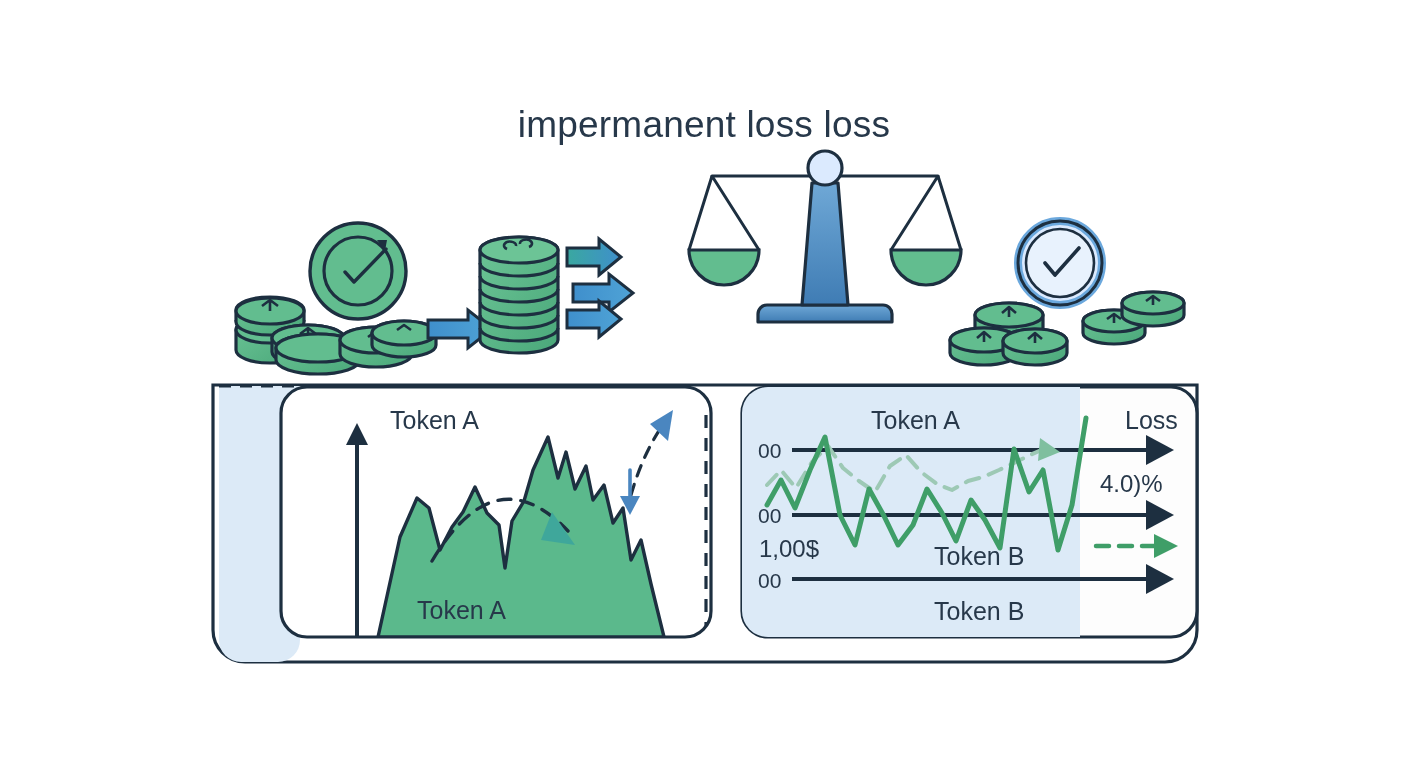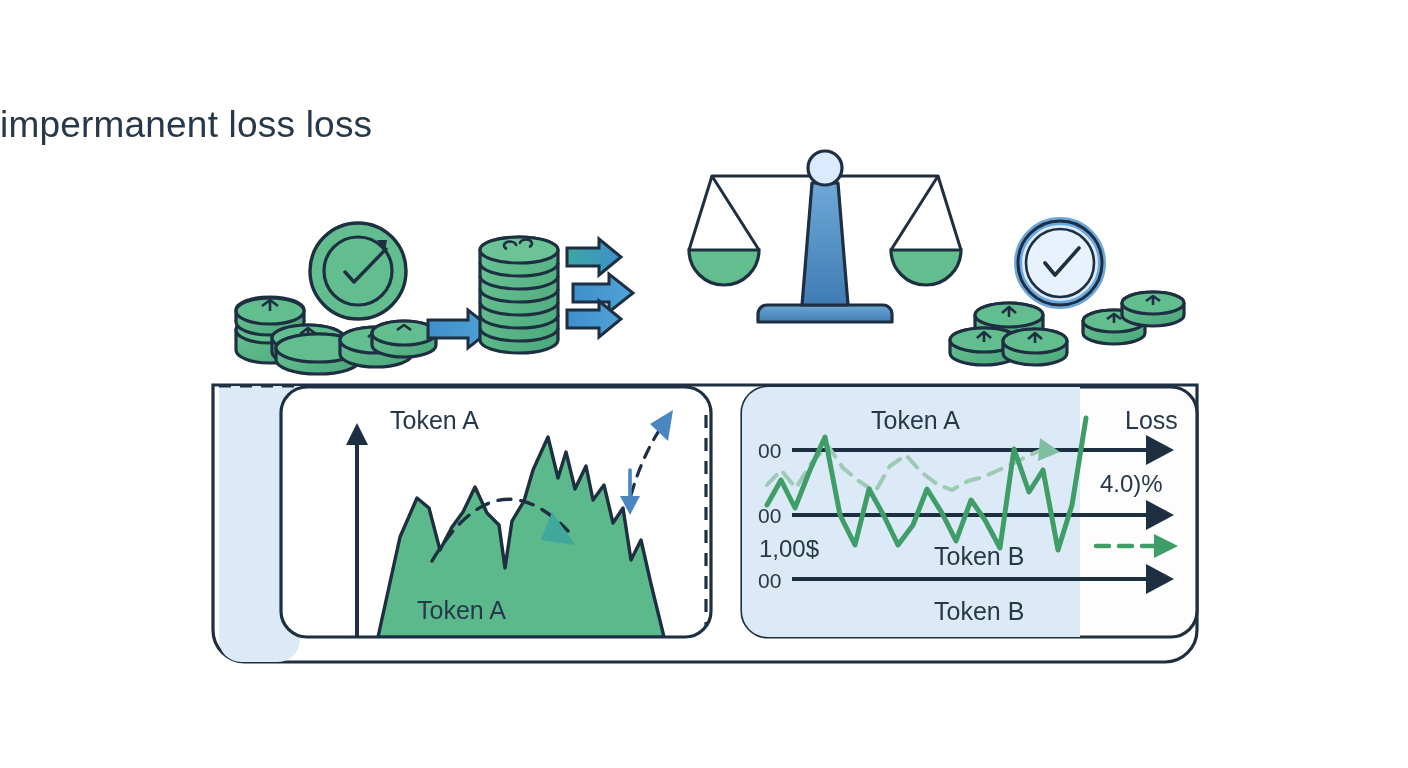--- a/index.html
+++ b/index.html
@@ -6,21 +6,21 @@
   body{
     width:1408px;height:768px;
     background:#ffffff;
     font-family:"Liberation Sans", sans-serif;
     overflow:hidden;
     position:relative;
   }
   .stage{position:absolute;left:0;top:0;width:1408px;height:768px;}
   .title{
     position:absolute;left:0;top:104px;width:1408px;
-    text-align:left;
+    text-align:center;
     font-size:37px;
     font-weight:400;
     color:#27384a;
     letter-spacing:0.2px;
     font-family:"Liberation Sans", sans-serif;
   }
   svg.art{position:absolute;left:0;top:0;width:1408px;height:768px;}
   .lbl{font-family:"Liberation Sans", sans-serif;fill:#27384a;}
   .lbl-tokenA-top{font-size:25px;}
   .lbl-tokenA-in{font-size:25px;}

